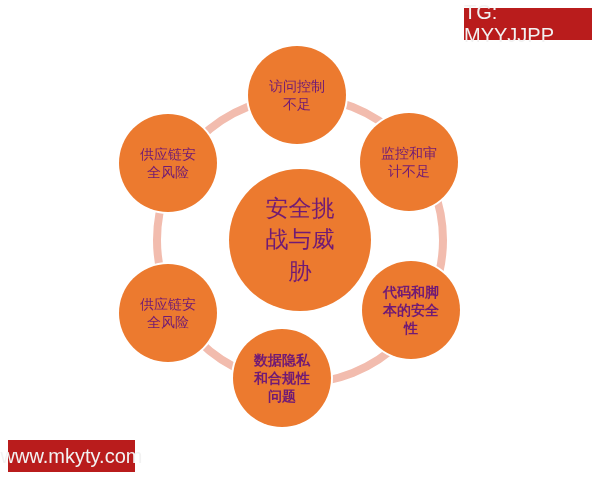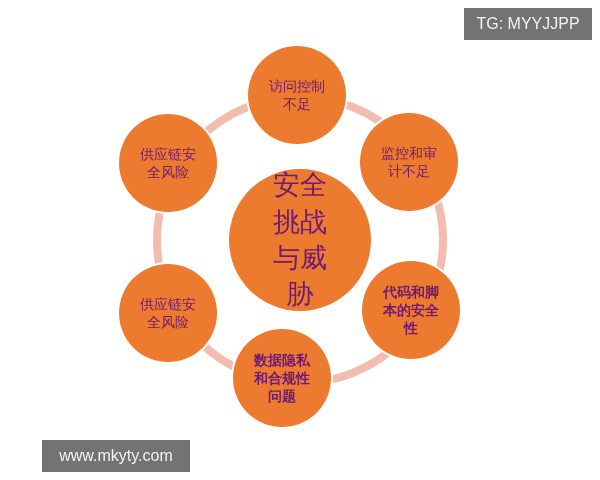--- a/index.html
+++ b/index.html
@@ -2,25 +2,25 @@
 <html><head>
 <meta charset="utf-8">
 <style>
   html,body{margin:0;padding:0;}
   body{width:600px;height:480px;background:#ffffff;position:relative;overflow:hidden;font-family:"DejaVu Sans",sans-serif;}
   .ring{position:absolute;left:153px;top:93px;width:278px;height:278px;border-radius:50%;border:8px solid #f2bcae;box-sizing:content-box;}
   .node{position:absolute;border-radius:50%;background:#ec7a2f;color:#701a75;display:flex;align-items:center;justify-content:center;text-align:center;box-shadow:0 0 0 2px #ffffff;}
   .node span{display:block;line-height:1.3;}
   .sat{width:98px;height:98px;font-size:14px;}
   .sat span{width:64px;}
-  .center{width:142px;height:142px;font-size:27px;left:229px;top:169px;}
+  .center{width:142px;height:142px;font-size:23px;left:229px;top:169px;}
   .center span{width:80px;line-height:1.35;}
-  .tag{position:absolute;background:#737373;color:#f2f2f2;font-family:"Liberation Sans",sans-serif;font-size:16px;display:flex;align-items:center;justify-content:center;}
+  .tag{position:absolute;background:#b91c1c;color:#f2f2f2;font-family:"Liberation Sans",sans-serif;font-size:20px;display:flex;align-items:center;justify-content:center;}
   .tag-tg{left:464px;top:8px;width:128px;height:32px;}
-  .tag-site{left:8px;top:440px;width:148px;height:32px;margin-left:34px;}
+  .tag-site{left:8px;top:440px;width:127px;height:32px;}
 </style>
 </head>
 <body>
 
 <div class="ring"></div>
 
 <div class="node center">
   <span>安全挑战与威胁</span>
 </div>
 

